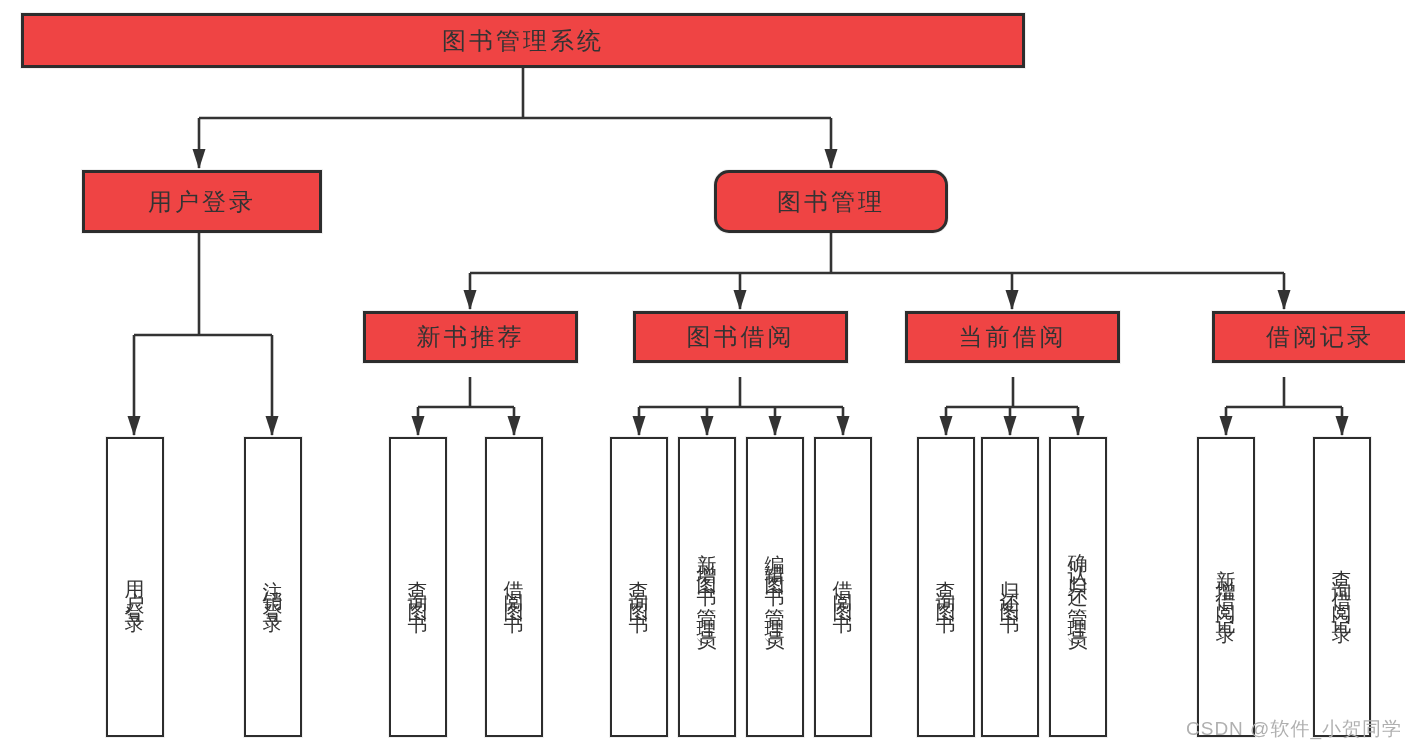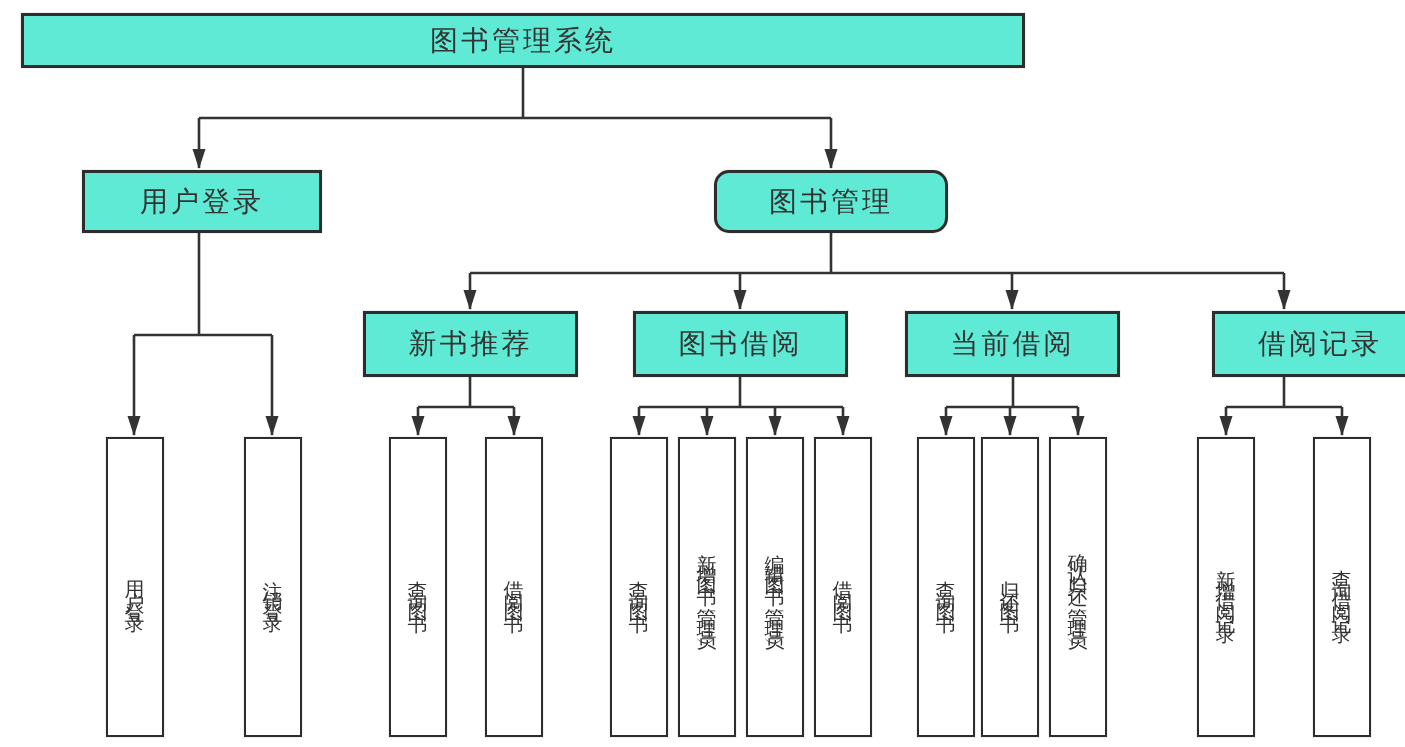--- a/index.html
+++ b/index.html
@@ -24,32 +24,32 @@
     stroke-width:2.6;
     fill:none;
   }
   .connector-layer .arrowhead{
     fill:var(--line,#333);
     stroke:none;
   }
   .box{
     position:absolute;
     box-sizing:border-box;
-    background:#5eead4;
+    background:#ef4444;
     border:3px solid var(--border,#2d2d2d);
     display:flex;align-items:center;justify-content:center;
     color:var(--text,#333);
-    font-size:28px;
+    font-size:24px;
     letter-spacing:3px;
     box-shadow:0 0 0 1px rgba(0,0,0,0.06);
   }
   .box.root{left:21px;top:13px;width:1004px;height:55px;}
   .box.lv2-a{left:82px;top:170px;width:240px;height:63px;}
   .box.lv2-b{left:714px;top:170px;width:234px;height:63px;border-radius:15px;}
-  .box.lv3{top:311px;height:66px;width:215px;}
+  .box.lv3{top:311px;height:52px;width:215px;}
   .box.lv3-0{left:363px;}
   .box.lv3-1{left:633px;}
   .box.lv3-2{left:905px;}
   .box.lv3-3{left:1212px;width:216px;}
   .leaf{
     position:absolute;
     box-sizing:border-box;
     top:437px;height:300px;width:58px;
     background:#fff;
     border:2px solid var(--border,#2d2d2d);
@@ -185,13 +185,14 @@
   <div class="leaf" style="left:1049px">
     <span class="vtext">确认归还（管理员）</span>
   </div>
   <div class="leaf" style="left:1197px">
     <span class="vtext">新增借阅记录</span>
   </div>
   <div class="leaf" style="left:1313px">
     <span class="vtext">查询借阅记录</span>
   </div>
 
+  <div class="watermark">CSDN @软件_小贺同学</div>
 </div>
 
 </body></html>

